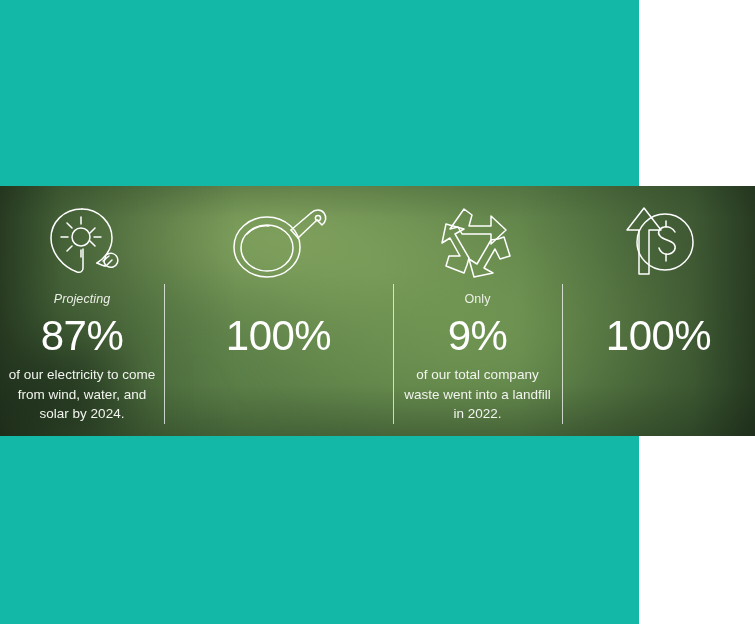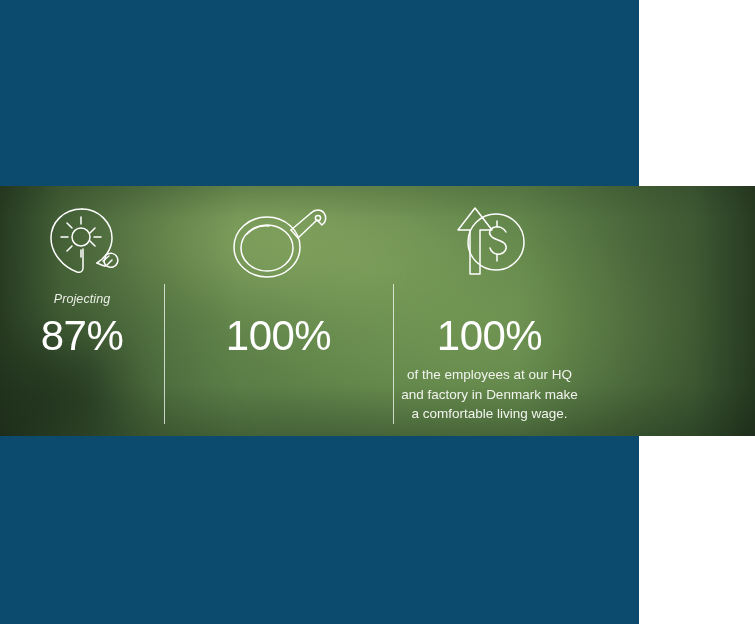--- a/index.html
+++ b/index.html
@@ -9,21 +9,21 @@
     height: 624px;
     background: #ffffff;
     font-family: "Liberation Sans", sans-serif;
     overflow: hidden;
   }
 
   #page {
     position: relative;
     width: 639px;
     height: 624px;
-    background: #0c4a6e;
+    background: #14b8a6;
   }
 
   
   #banner {
     position: absolute;
     left: 0;
     top: 186px;
     width: 755px;
     height: 250px;
     overflow: hidden;
@@ -157,50 +157,65 @@
             <circle cx="38" cy="33" r="9"></circle>
             <path d="M38 13 L38 20 M38 46 L38 53 M18 33 L25 33 M51 33 L58 33
                      M24 19 L29 24 M47 37 L52 42 M24 47 L29 42 M47 29 L52 24"></path>
             <path d="M54 59 C58 61 61 62 63 62"></path>
             <path d="M60 57 L66 52 M64 61 L69 56"></path>
             <path d="M63 51 C67 48 72 49 74 53 C76 57 74 62 70 63 C66 64 62 62 61 58 Z"></path>
           </svg>
         </div>
         <div class="eyebrow italic">Projecting</div>
         <div class="stat">87%</div>
+        <div class="desc">of our electricity to come from wind, water, and solar by 2024.</div>
       </div>
 
       <div class="panel panel-1">
         <div class="icon-wrap">
           <svg width="104" height="78" viewBox="0 0 104 78" fill="none" stroke="#ffffff" stroke-width="1.5" stroke-linecap="round" stroke-linejoin="round">
             <ellipse cx="40" cy="44" rx="33" ry="30"></ellipse>
             <ellipse cx="40" cy="45" rx="26" ry="23"></ellipse>
             <path d="M20 31 C26 25 34 22 42 23"></path>
             <path d="M64 27 L84 10"></path>
             <path d="M71 35 L90 17"></path>
             <path d="M84 10 C88 6 94 6 97 10 C100 14 99 19 95 22 L90 17"></path>
             <circle cx="91" cy="15" r="2.6"></circle>
             <path d="M64 27 L71 35"></path>
           </svg>
         </div>
         <div class="eyebrow empty"></div>
         <div class="stat">100%</div>
       </div>
 
+      <div class="panel panel-2">
+        <div class="icon-wrap">
+          <svg width="80" height="76" viewBox="0 0 80 76" fill="none" stroke="#ffffff" stroke-width="1.5" stroke-linecap="round" stroke-linejoin="round">
+
+            <path d="M12 25 L26 5 L34 11 L31 22 L53 22 L53 12 L68 26 L53 40 L53 30 L24 30 L20 23 Z"></path>
+
+            <path d="M66 33 L72 52 L62 55 L57 45 L46 64 L55 69 L36 73 L31 55 L39 60 L53 36 L60 35 Z"></path>
+
+            <path d="M22 71 L4 64 L7 54 L18 54 L8 36 L0 41 L4 22 L22 27 L13 32 L27 56 L25 63 Z" transform="translate(4,-2)"></path>
+          </svg>
+        </div>
+        <div class="eyebrow">Only</div>
+        <div class="stat">9%</div>
+        <div class="desc">of our total company waste went into a landfill in 2022.</div>
+      </div>
 
       <div class="panel panel-3">
         <div class="icon-wrap">
           <svg width="84" height="76" viewBox="0 0 84 76" fill="none" stroke="#ffffff" stroke-width="1.5" stroke-linecap="round" stroke-linejoin="round">
             <circle cx="48" cy="38" r="28"></circle>
             <path d="M22 70 L22 26 L10 26 L27 4 L44 26 L32 26 L32 70 Z"></path>
             <path d="M58 28 C56 24 51 22 47 23 C42 24 40 29 43 32 C46 36 54 36 57 40
                      C60 44 57 49 52 50 C47 51 43 48 42 44"></path>
             <path d="M49 17 L49 23 M49 50 L49 57"></path>
           </svg>
         </div>
         <div class="eyebrow empty"></div>
         <div class="stat">100%</div>
-        <div class="desc">of the employees at our HQ and factory in Denmark make a comfortable living wage.</div>
       </div>
 
     </div>
   </div>
 </div>
 
 </body></html>

